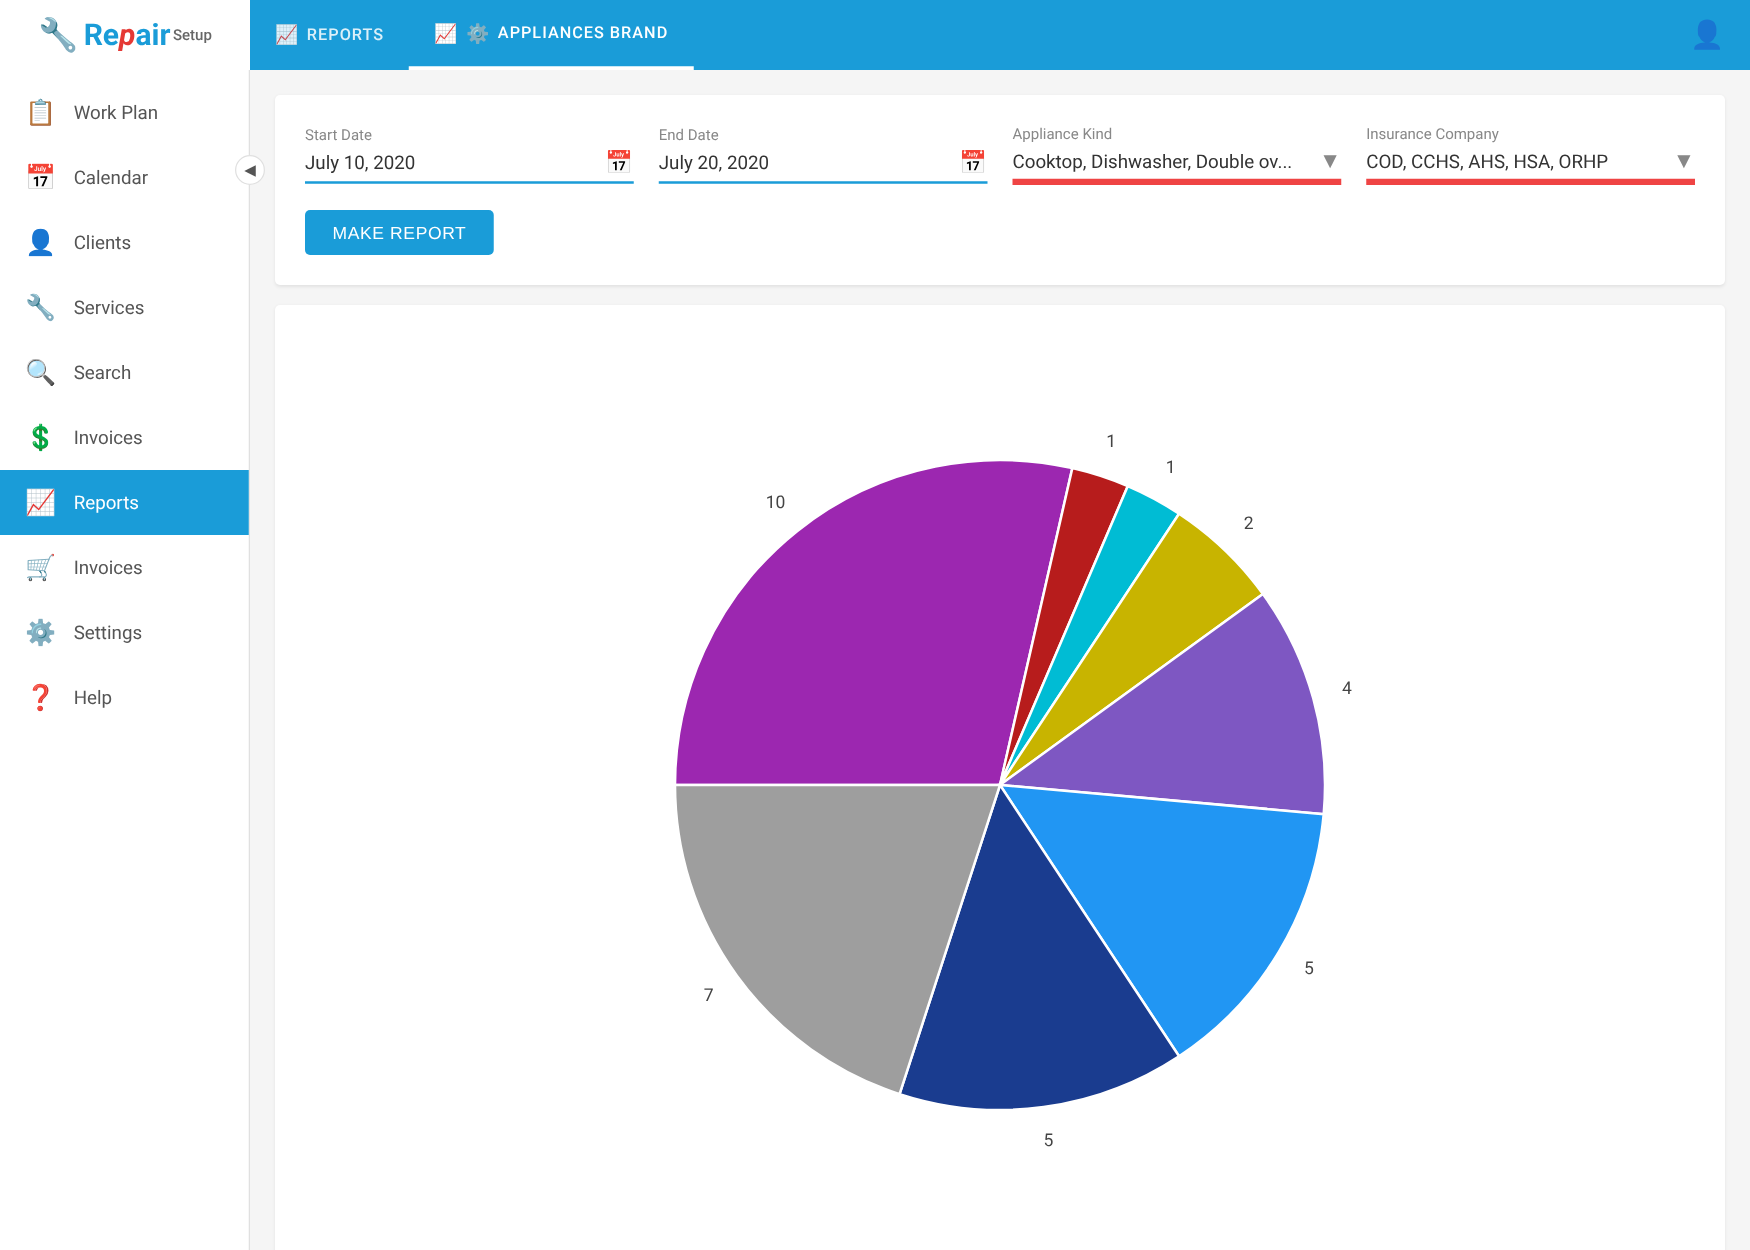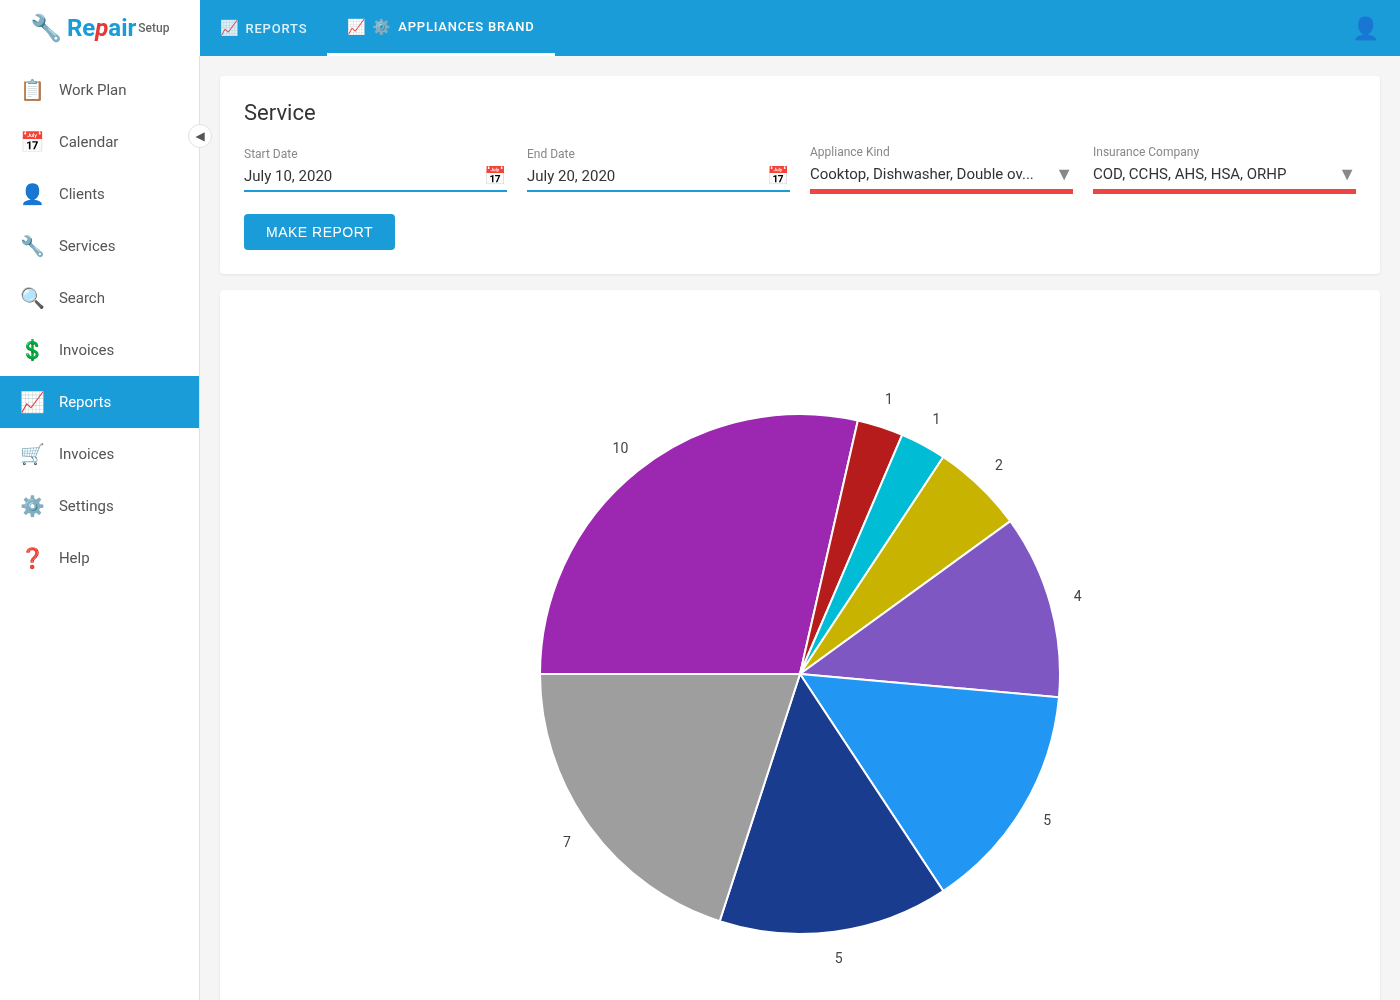--- a/index.html
+++ b/index.html
@@ -266,21 +266,20 @@
       </div>
       <div class="sidebar-item">
         <span class="si-icon">❓</span>
         <span>Help</span>
       </div>
     </div>
 
     <div class="content">
 
       <div class="service-card">
-        <h2>Service</h2>
 
         <div class="filters-row">
 
           <div class="filter-group">
             <span class="filter-label">Start Date</span>
             <div class="filter-value-row">
               <span class="filter-value">July 10, 2020</span>
               <span class="filter-icon">📅</span>
             </div>
           </div>

